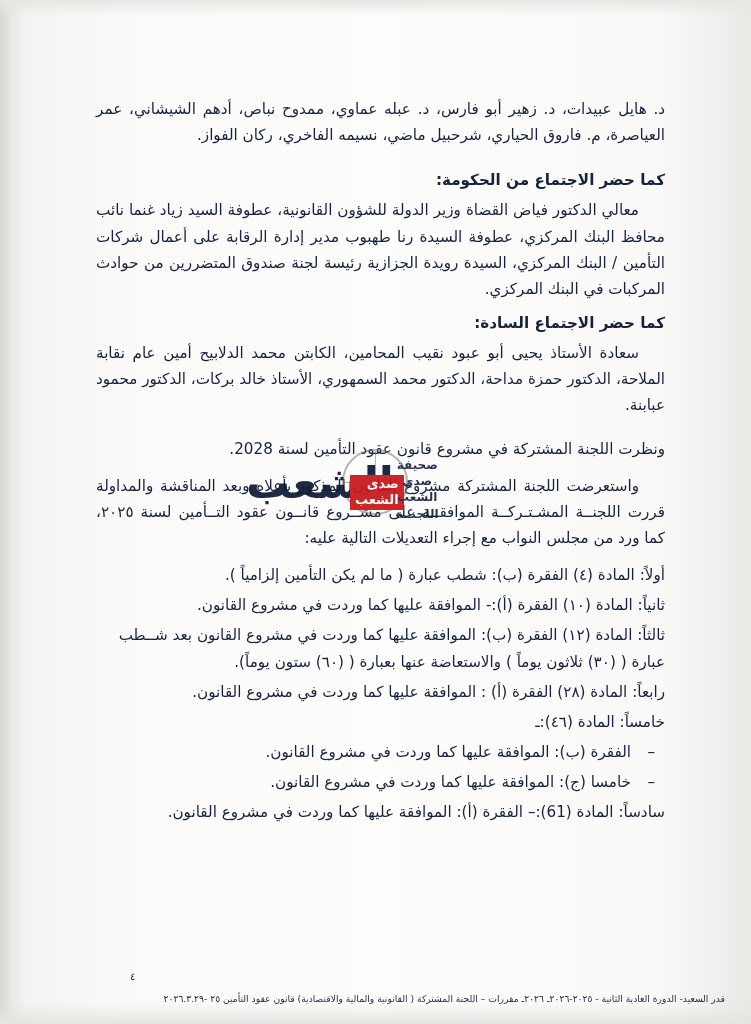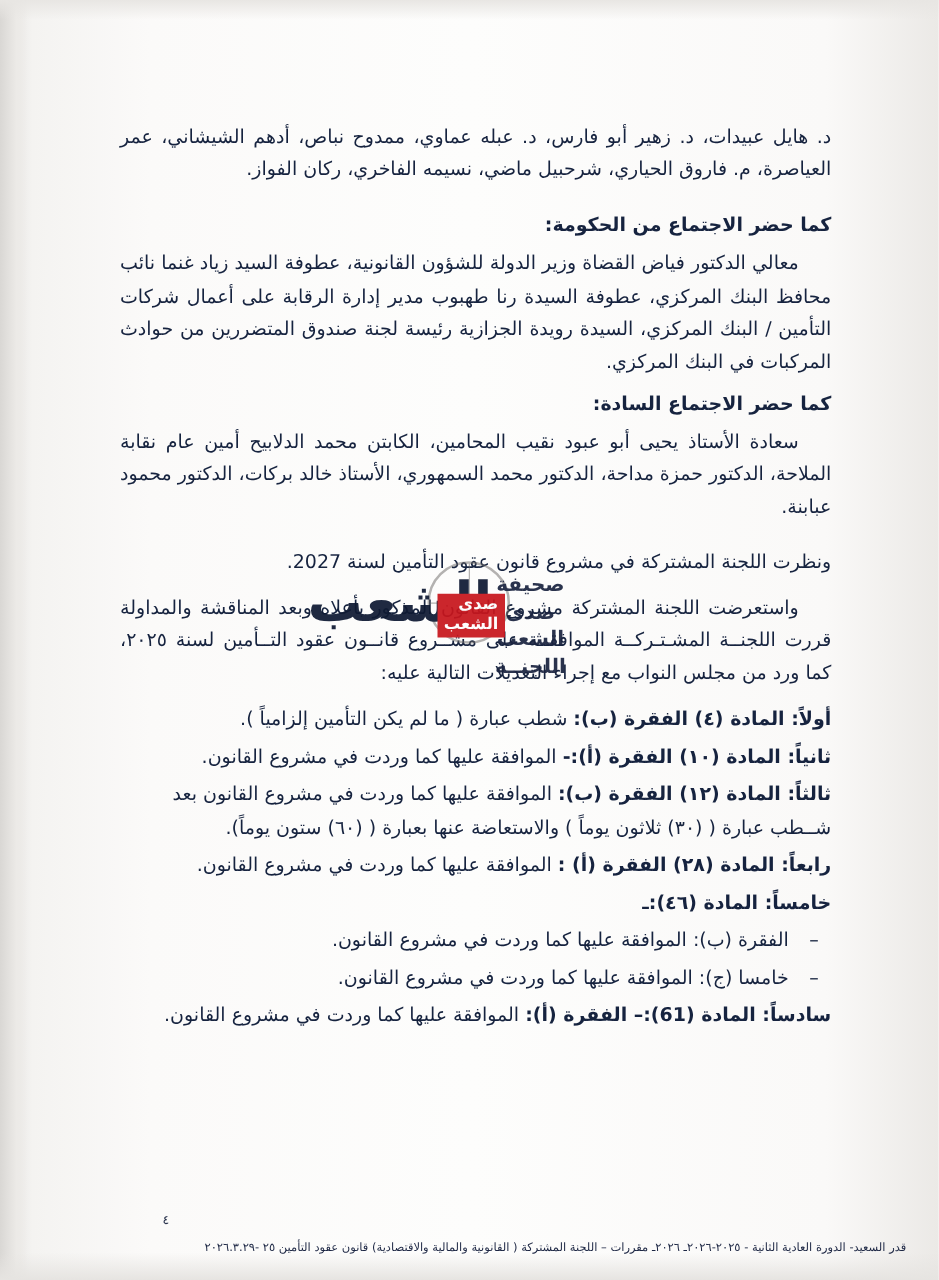--- a/index.html
+++ b/index.html
@@ -72,21 +72,21 @@
     margin-bottom: 4px;
   }
   .spacer-sm { height: 6px; }
   .spacer-md { height: 12px; }
 
   .item {
     text-align: right;
     margin: 0 0 4px 0;
   }
   .item .lead {
-    font-weight: bold;
+    font-weight: normal;
   }
   .sub-item {
     text-align: right;
     margin: 0 0 4px 0;
     padding-right: 34px;
     position: relative;
   }
   .sub-item .dash {
     position: absolute;
     right: 10px;
@@ -151,21 +151,21 @@
     font-size: 13px;
     font-weight: bold;
     padding: 1px 5px;
     line-height: 1.25;
     direction: rtl;
   }
   .wm-lines {
     position: absolute;
     left: 150px;
     top: 2px;
-    font-size: 16px;
+    font-size: 12px;
     font-weight: bold;
     color: #1b2440;
     line-height: 1.35;
     direction: rtl;
     text-align: center;
   }
 
   .page-number {
     position: absolute;
     bottom: 42px;
@@ -202,21 +202,21 @@
     <div class="spacer-sm"></div>
     <p class="heading">كما حضر الاجتماع من الحكومة:</p>
 
     <p class="justify indent">معالي الدكتور فياض القضاة وزير الدولة للشؤون القانونية، عطوفة السيد زياد غنما نائب محافظ البنك المركزي، عطوفة السيدة رنا طهبوب مدير إدارة الرقابة على أعمال شركات التأمين / البنك المركزي، السيدة رويدة الجزازية رئيسة لجنة صندوق المتضررين من حوادث المركبات في البنك المركزي.</p>
 
     <p class="heading">كما حضر الاجتماع السادة:</p>
 
     <p class="justify indent">سعادة الأستاذ يحيى أبو عبود نقيب المحامين، الكابتن محمد الدلابيح أمين عام نقابة الملاحة، الدكتور حمزة مداحة، الدكتور محمد السمهوري، الأستاذ خالد بركات، الدكتور محمود عبابنة.</p>
 
     <div class="spacer-md"></div>
-    <p class="justify">ونظرت اللجنة المشتركة في مشروع قانون عقود التأمين لسنة 2027.</p>
+    <p class="justify">ونظرت اللجنة المشتركة في مشروع قانون عقود التأمين لسنة 2028.</p>
 
     <div class="spacer-sm"></div>
     <p class="justify indent">واستعرضت اللجنة المشتركة مشروع القانون المذكور بأعلاه وبعد المناقشة والمداولة قررت اللجنــة المشـتـركــة الموافقــة على مشــروع قانــون عقود التــأمين لسنة ٢٠٢٥، كما ورد من مجلس النواب مع إجراء التعديلات التالية عليه:</p>
 
     <div class="spacer-sm"></div>
 
     <p class="item">
       <span class="lead">أولاً: المادة (٤) الفقرة (ب):</span><span> شطب عبارة ( ما لم يكن التأمين إلزامياً ).</span>
     </p>
 

